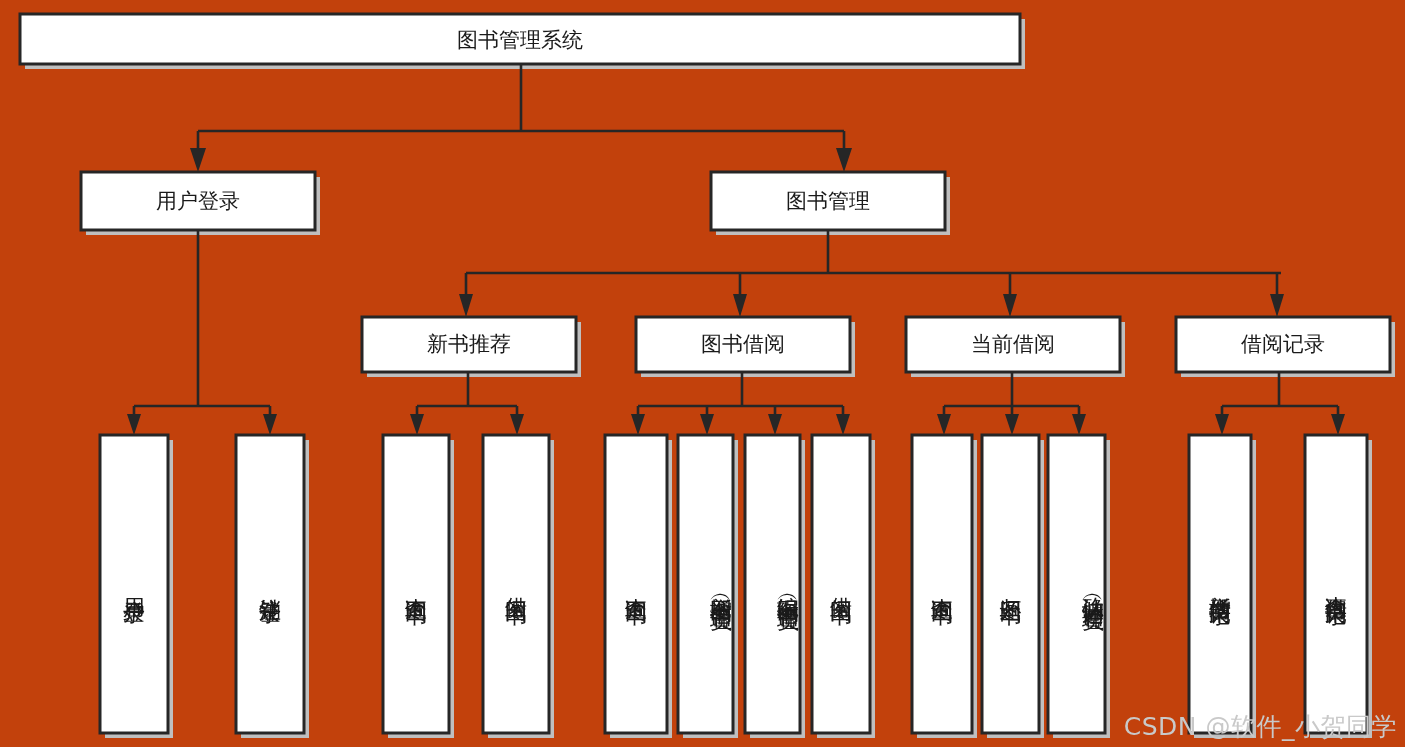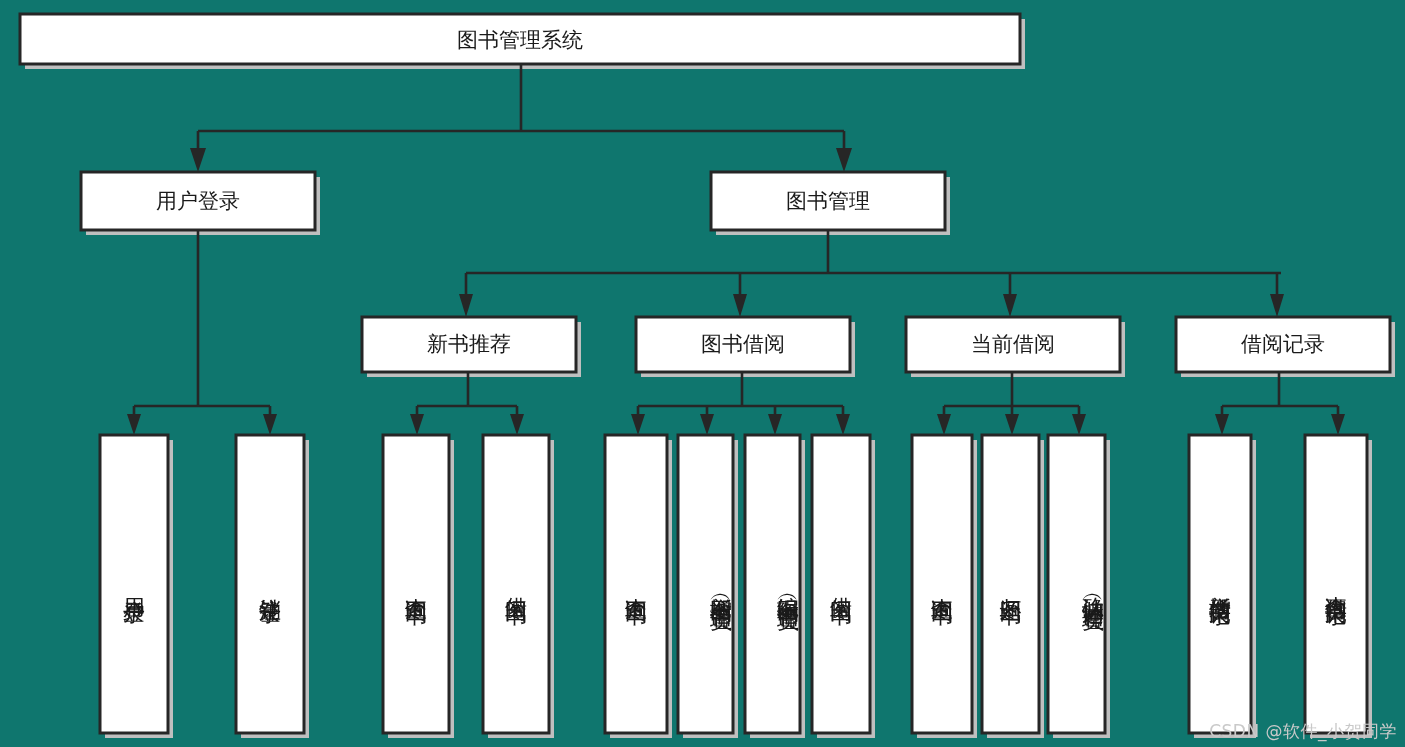--- a/index.html
+++ b/index.html
@@ -8,21 +8,21 @@
     padding: 0;
     background: #ffffff;
   }
   body {
     font-family: "DejaVu Sans", "Liberation Sans", sans-serif;
   }
   #diagram-root {
     position: relative;
     width: 1405px;
     height: 747px;
-    background: #0f766e;
+    background: #c2410c;
     overflow: hidden;
   }
   svg#tree-svg {
     position: absolute;
     left: 0;
     top: 0;
     width: 1405px;
     height: 747px;
     display: block;
   }
@@ -63,21 +63,21 @@
     letter-spacing: 2px;
     white-space: nowrap;
     text-align: center;
     pointer-events: none;
   }
   .watermark {
     position: absolute;
     right: 8px;
     bottom: 4px;
     font-family: "DejaVu Sans", "Liberation Sans", sans-serif;
-    font-size: 17px;
+    font-size: 25px;
     color: #c9c9c9;
     white-space: nowrap;
     letter-spacing: 0.5px;
   }
 </style>
 </head>
 <body>
 
 <div id="diagram-root">
 

